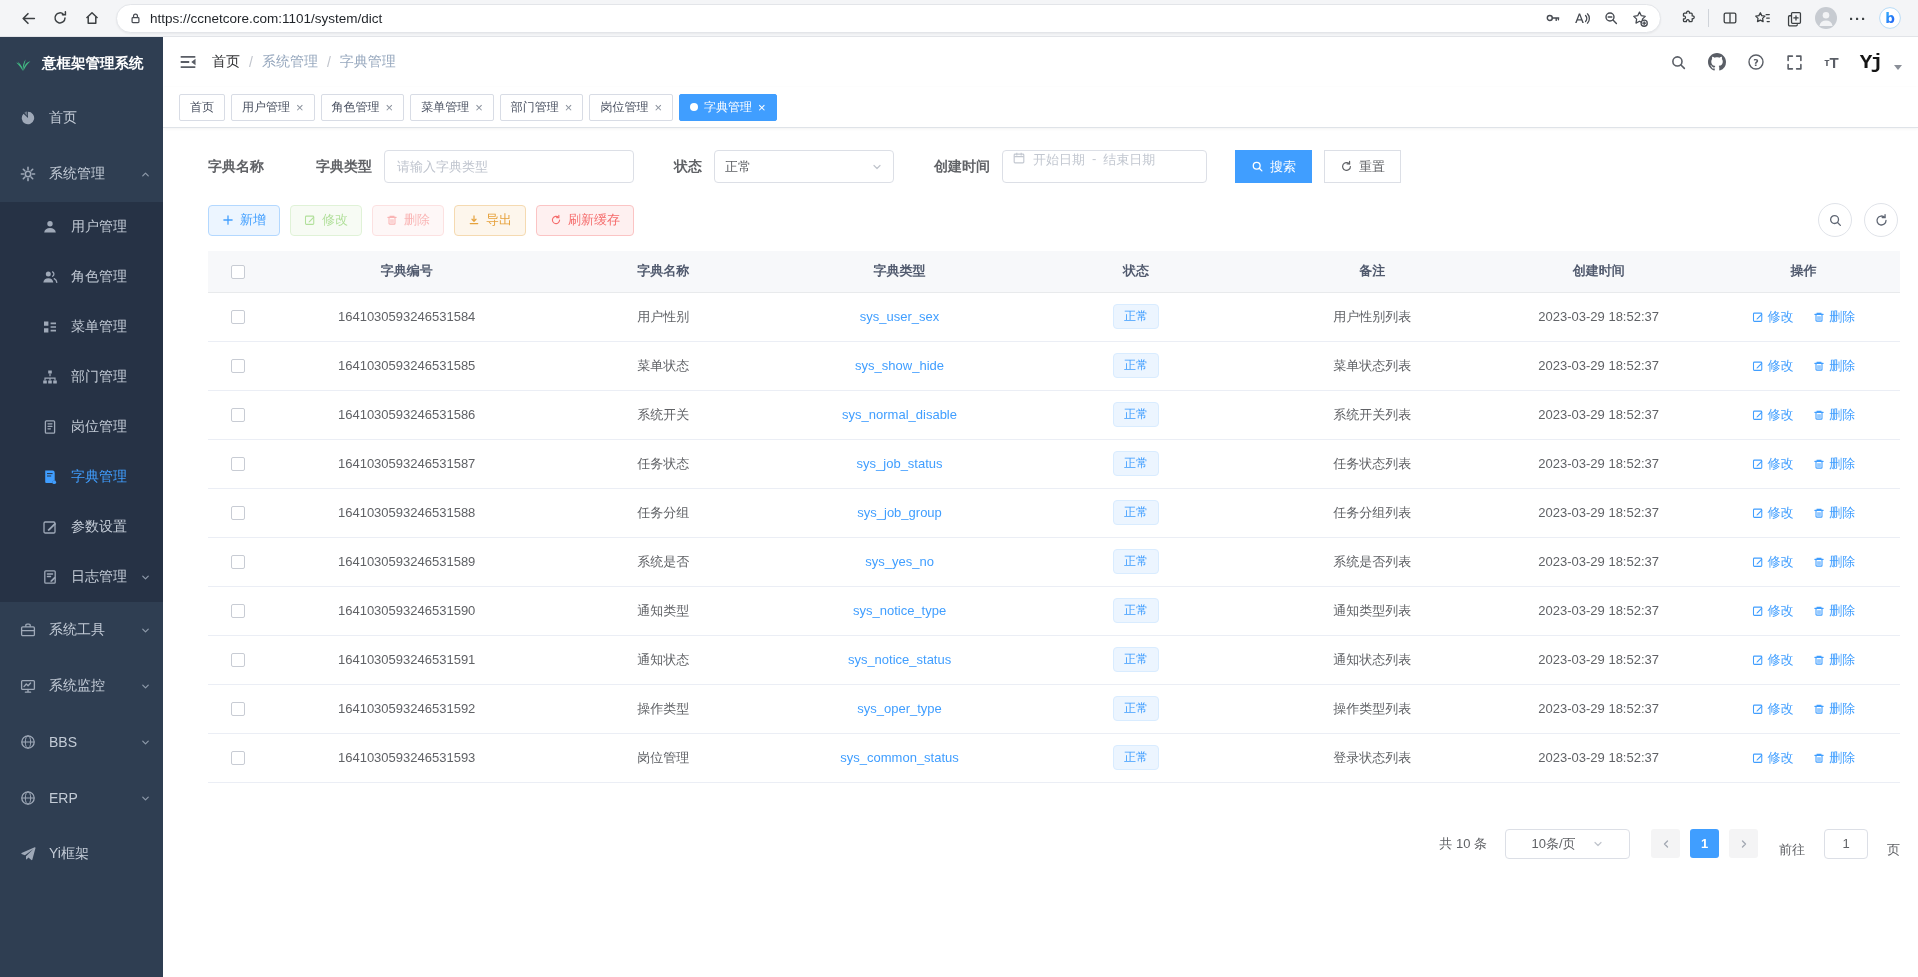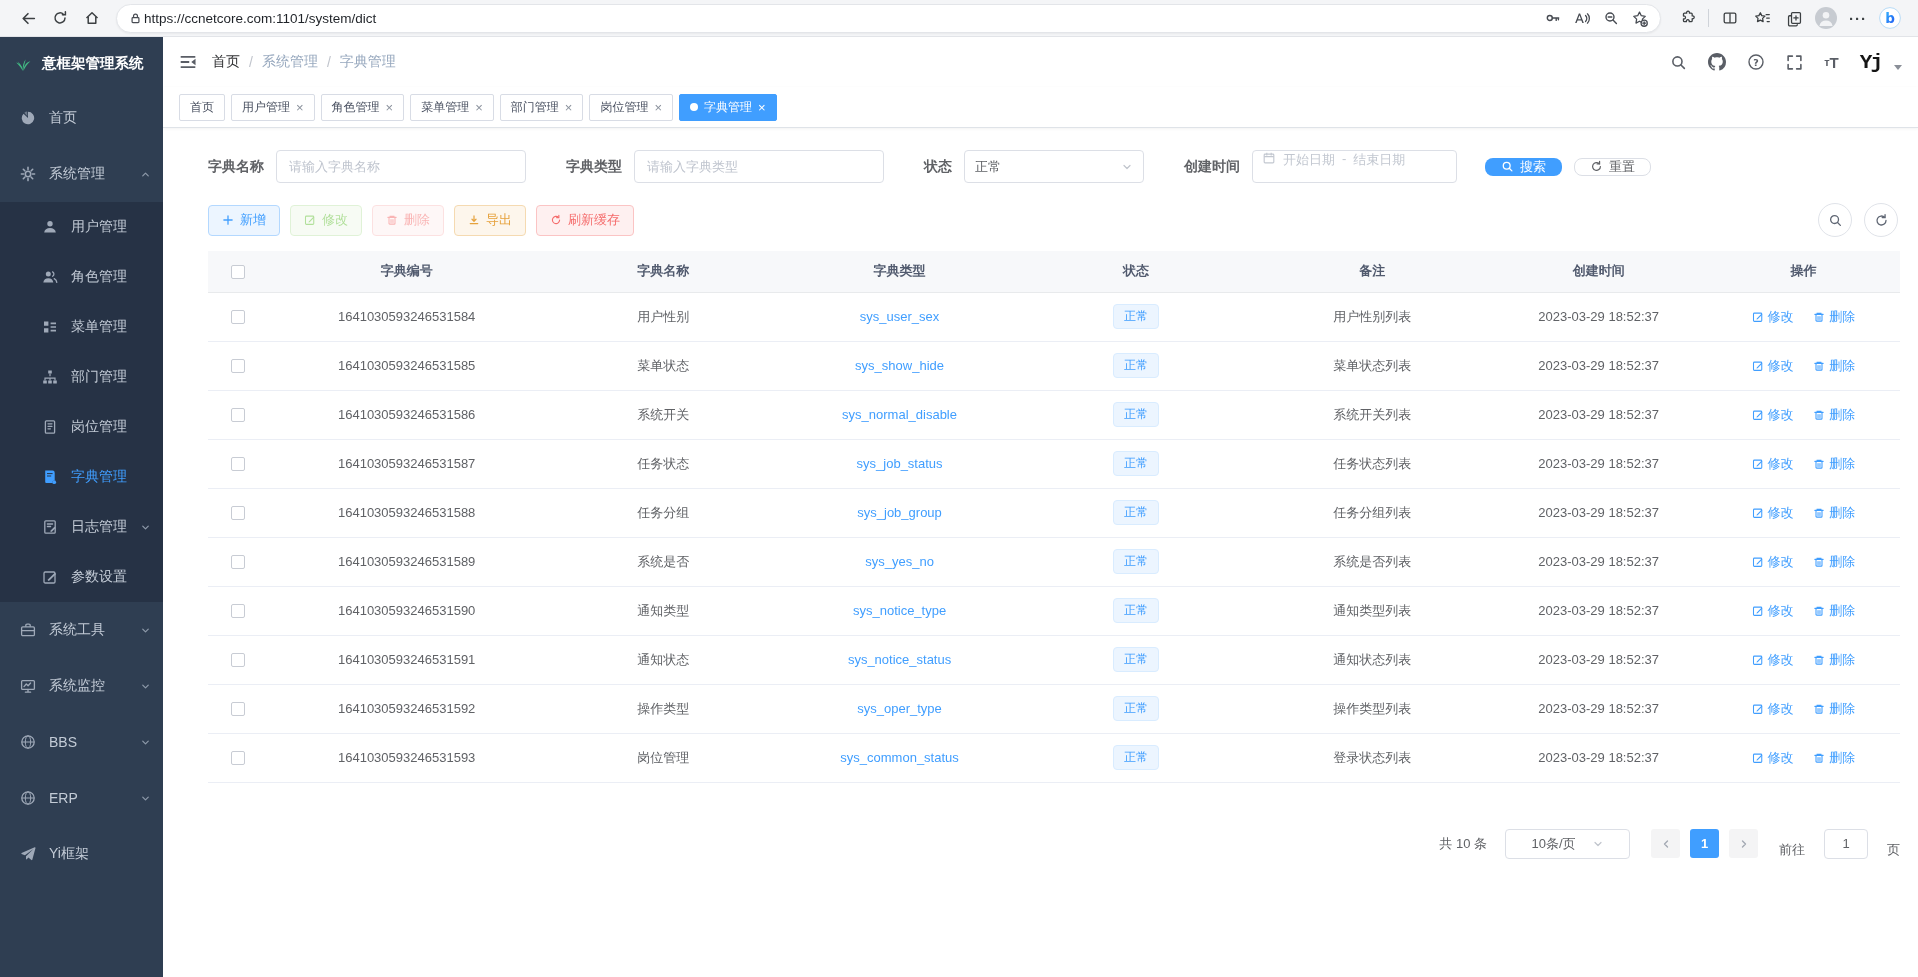--- a/index.html
+++ b/index.html
@@ -4,21 +4,21 @@
 <style>
   *{box-sizing:border-box;margin:0;padding:0}
   html,body{width:1918px;height:977px;overflow:hidden}
   body{font-family:"Liberation Sans","DejaVu Sans",sans-serif;background:#fff;color:#606266}
   svg{display:block}
   .screen{width:1918px;height:977px;display:flex;flex-direction:column;overflow:hidden}
 
   
   .browser-bar{height:37px;flex:none;background:#f4f5f7;border-bottom:1px solid #e2e4e8;display:flex;align-items:center;padding:0 12px}
   .tb-btn{width:32px;height:30px;border-radius:6px;display:flex;align-items:center;justify-content:center;color:#3c4043;flex:none;cursor:pointer}
-  .url-pill{flex:1;height:29px;background:#fff;border:1px solid #e3e5e9;border-radius:15px;margin:0 10px 0 8px;display:flex;align-items:center;padding:0 6px 0 12px;gap:2px;box-shadow:0 1px 2px rgba(0,0,0,.05)}
+  .url-pill{flex:1;height:29px;background:#fff;border:1px solid #e3e5e9;border-radius:15px;margin:0 10px 0 8px;display:flex;align-items:center;padding:0 6px 0 12px;gap:8px;box-shadow:0 1px 2px rgba(0,0,0,.05)}
   .url-text{flex:1;font-size:13.5px;color:#1f2328;white-space:nowrap;overflow:hidden}
   .pill-icons{display:flex;align-items:center}
   .pill-icons .tb-btn{width:29px;height:26px;color:#474b52}
   .bar-right{display:flex;align-items:center;flex:none}
   .v-divider{width:1px;height:18px;background:#cfd3d9;margin:0 5px}
   .avatar-circle{width:22px;height:22px;border-radius:50%;background:#c7cbd1;overflow:hidden}
   .more-dots{font-size:15px;letter-spacing:1px;color:#3c4043;font-weight:bold}
 
   
   .app{flex:1;display:flex;min-height:0}
@@ -59,21 +59,21 @@
   
   .content{flex:1;padding:18px 18px 0 45px;min-height:0}
   .filter-row{display:flex;align-items:center;margin:4px 0 20px;font-size:14px;color:#606266}
   .f-label{font-weight:bold;margin-right:12px;white-space:nowrap}
   .f-group{display:flex;align-items:center;margin-right:40px}
   .inp{height:33px;border:1px solid #dcdfe6;border-radius:4px;padding:0 12px;font-size:13px;color:#606266;outline:none;background:#fff;width:250px}
   .inp::placeholder{color:#bfc4ce}
   .select-box{width:180px;height:33px;border:1px solid #dcdfe6;border-radius:4px;display:flex;align-items:center;padding:0 10px;font-size:13px;color:#606266;background:#fff;cursor:pointer}
   .select-box .chev{margin-left:auto;color:#c0c4cc}
   .date-box{width:205px;height:33px;border:1px solid #dcdfe6;border-radius:4px;display:flex;align-items:flex-start;gap:7px;padding:0 9px;font-size:13px;color:#c2c7d0;background:#fff;cursor:pointer}
-  .btn{height:18px;border-radius:8px;display:inline-flex;align-items:center;gap:6px;padding:0 15px;font-size:13px;border:1px solid transparent;cursor:pointer;background:#fff;white-space:nowrap}
+  .btn{height:33px;border-radius:0;display:inline-flex;align-items:center;gap:6px;padding:0 15px;font-size:13px;border:1px solid transparent;cursor:pointer;background:#fff;white-space:nowrap}
   .btn-primary{background:#409eff;color:#fff}
   .btn-default{border-color:#dcdfe6;color:#606266}
   .mr12{margin-right:12px}
 
   .toolbar-row{display:flex;align-items:center;gap:10px;margin-bottom:14px}
   .btn-sm{height:31px;padding:0 13px;font-size:13px;border-radius:4px;display:inline-flex;align-items:center;gap:6px;border:1px solid;cursor:pointer;white-space:nowrap}
   .bp-blue{color:#409eff;background:#ecf5ff;border-color:#b3d8ff}
   .bp-green{color:#67c23a;background:#f0f9eb;border-color:#c2e7b0}
   .bp-red{color:#f56c6c;background:#fef0f0;border-color:#fbc4c4}
   .bp-orange{color:#e6a23c;background:#fdf6ec;border-color:#f5dab1}
@@ -312,41 +312,41 @@
               <svg width="16" height="16" viewBox="0 0 16 16">
                   <path fill="currentColor" d="M3.2 1.6h7.4a2.1 2.1 0 0 1 2.1 2.1v7.6a2.7 2.7 0 0 0-2.5 2.7H4.3a1.1 1.1 0 0 1-1.1-1.1z"></path>
                   <circle cx="12.2" cy="13.2" r="1.9" fill="currentColor"></circle>
                   <path stroke="#263245" stroke-width="1" stroke-linecap="round" d="M5.4 4.6h4.8M5.4 7h3.4"></path>
                 </svg>
             </span>
             <span>字典管理</span>
           </div>
           <div class="menu-item">
             <span class="mi-icon">
+              <svg width="16" height="16" viewBox="0 0 16 16">
+                  <rect x="2" y="3" width="11" height="11" rx="1.2" fill="none" stroke="currentColor" stroke-width="1.3"></rect>
+                  <path fill="currentColor" d="M6.2 10.3 12.8 3.7l1.3 1.3-6.6 6.6-1.7.4z"></path>
+                </svg>
+            </span>
+            <span>参数设置</span>
+          </div>
+          <div class="menu-item">
+            <span class="mi-icon">
               <svg width="16" height="16" viewBox="0 0 16 16" fill="none" stroke="currentColor" stroke-width="1.3">
                   <rect x="2.8" y="1.8" width="10.4" height="12.4" rx="1"></rect>
                   <path stroke-linecap="round" d="M5.4 5h5.2M5.4 7.5h3.2"></path>
                   <path fill="currentColor" stroke="none" d="M8.7 11.5l3.7-3.7 1.2 1.2-3.7 3.7-1.5.3z"></path>
                 </svg>
             </span>
             <span>日志管理</span>
             <span class="mi-arrow">
               <svg width="11" height="11" viewBox="0 0 16 16" fill="none" stroke="currentColor" stroke-width="1.8" stroke-linecap="round" stroke-linejoin="round">
                   <path d="M4 6l4 4 4-4"></path>
                 </svg>
             </span>
-          </div>
-          <div class="menu-item">
-            <span class="mi-icon">
-              <svg width="16" height="16" viewBox="0 0 16 16">
-                  <rect x="2" y="3" width="11" height="11" rx="1.2" fill="none" stroke="currentColor" stroke-width="1.3"></rect>
-                  <path fill="currentColor" d="M6.2 10.3 12.8 3.7l1.3 1.3-6.6 6.6-1.7.4z"></path>
-                </svg>
-            </span>
-            <span>参数设置</span>
           </div>
         </div>
 
         <div class="menu-item">
           <span class="mi-icon">
             <svg width="16" height="16" viewBox="0 0 16 16" fill="none" stroke="currentColor" stroke-width="1.3">
                 <rect x="1.6" y="4.8" width="12.8" height="8.8" rx="1.2"></rect>
                 <path d="M5.8 4.8V3.4a1.2 1.2 0 0 1 1.2-1.2h2a1.2 1.2 0 0 1 1.2 1.2v1.4M1.6 8.6h12.8"></path>
               </svg>
           </span>
@@ -485,21 +485,20 @@
           <span>字典管理</span>
           <span class="close">×</span>
         </span>
       </div>
 
       <div class="content">
 
         <div class="filter-row">
           <div class="f-group">
             <span class="f-label">字典名称</span>
-            <input class="inp" placeholder="请输入字典名称" style="">
           </div>
           <div class="f-group">
             <span class="f-label">字典类型</span>
             <input class="inp" placeholder="请输入字典类型" style="">
           </div>
           <div class="f-group">
             <span class="f-label">状态</span>
             <div class="select-box">
               <span>正常</span>
               <span class="chev">

